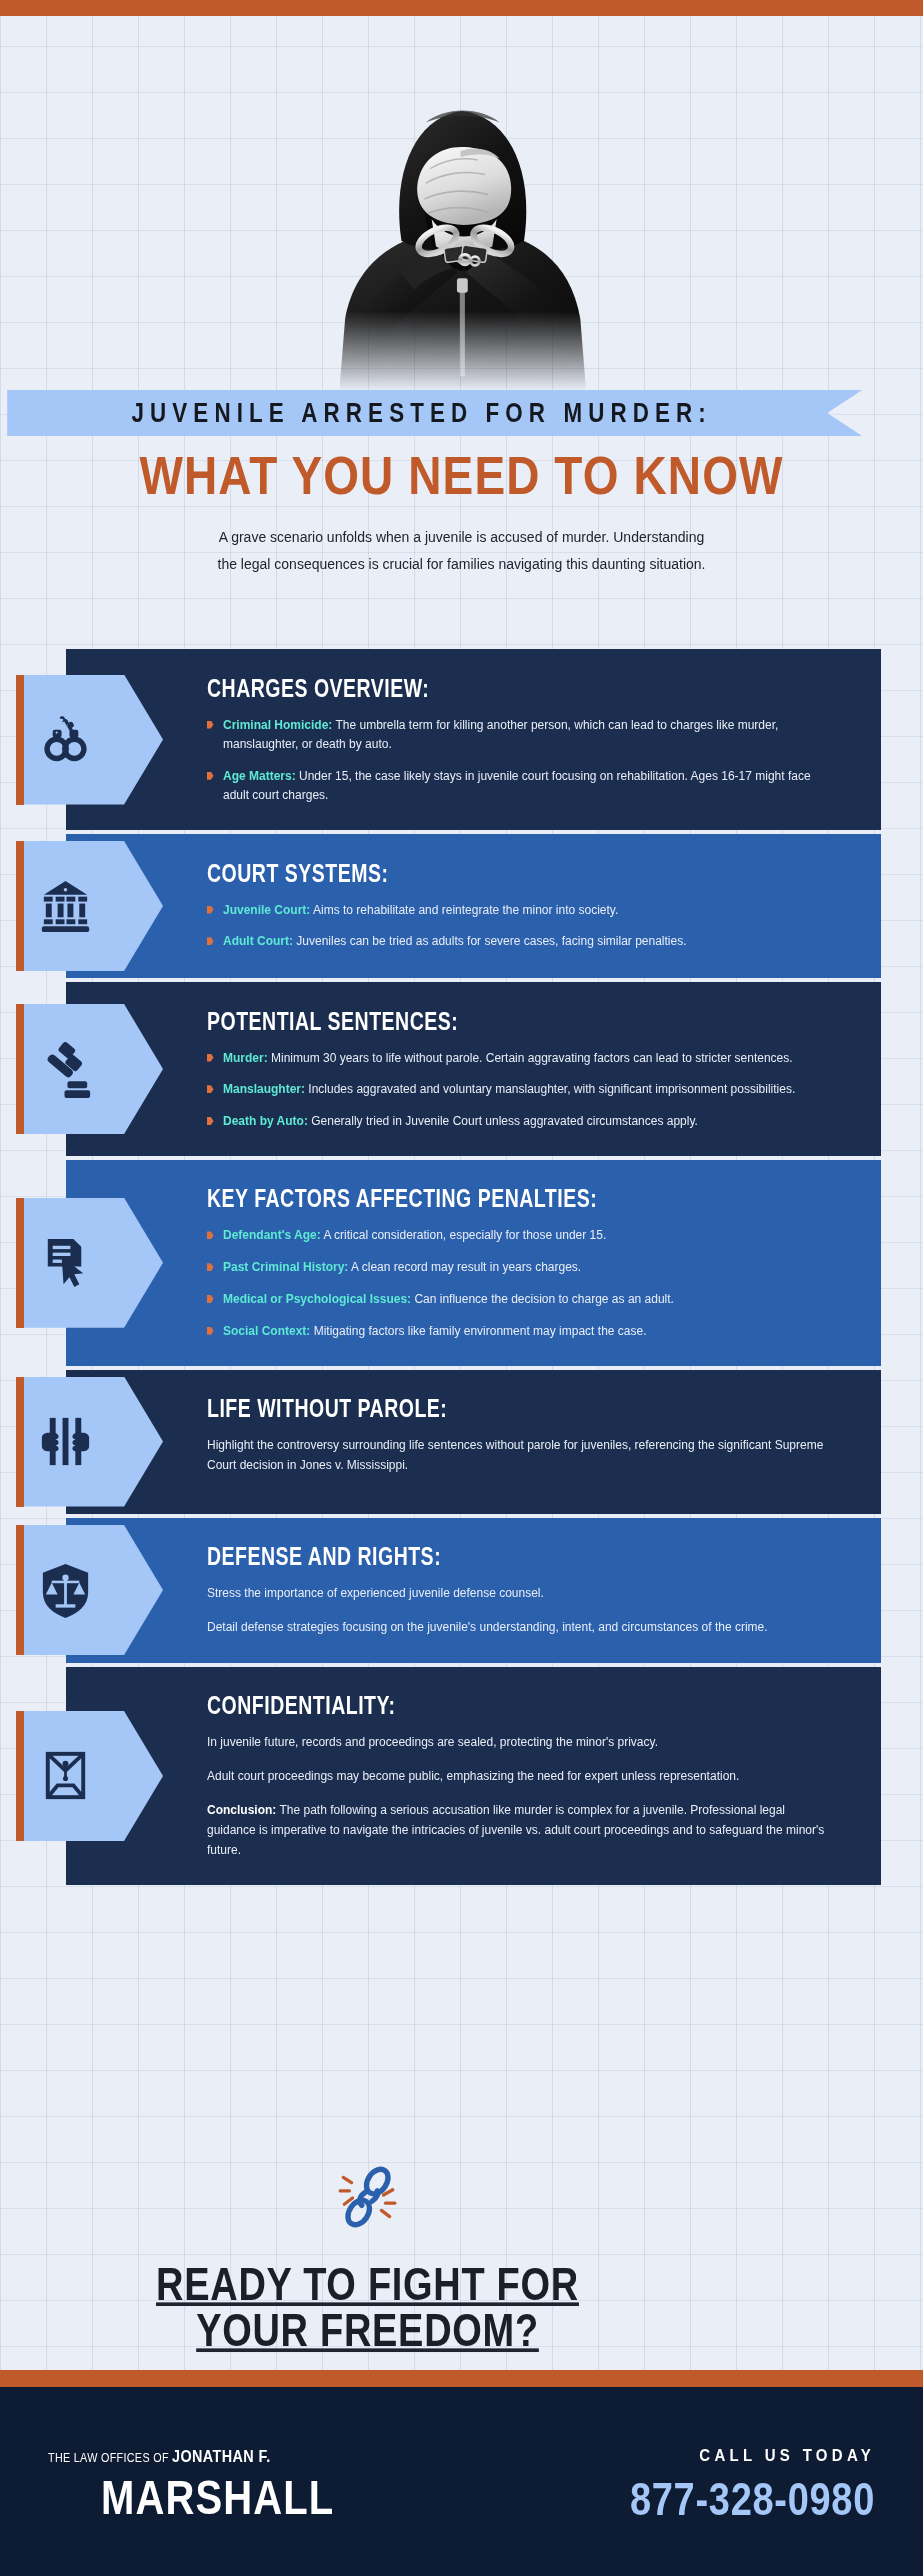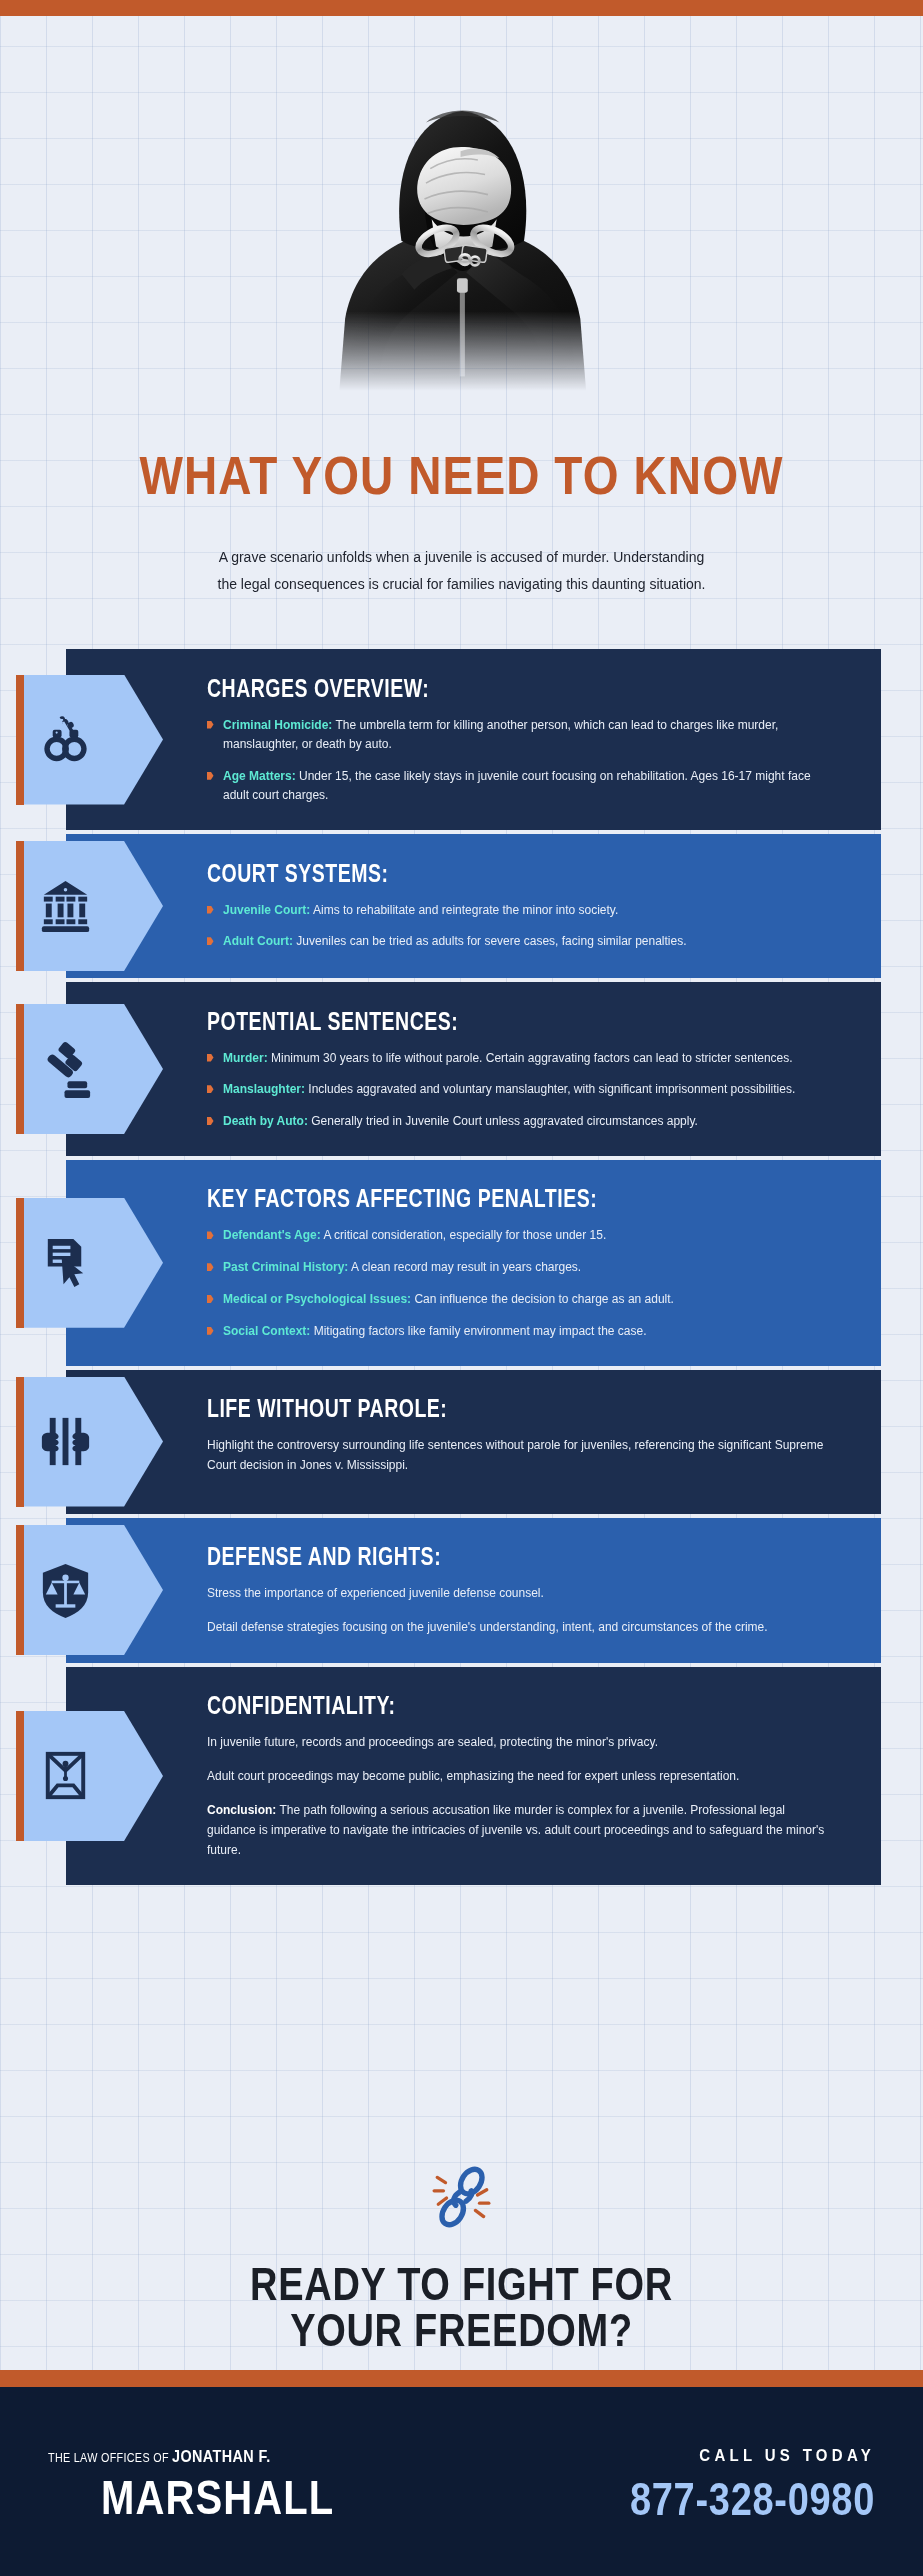--- a/index.html
+++ b/index.html
@@ -86,21 +86,21 @@
     font-weight:700;
     font-size:46px;
     letter-spacing:1.1px;
     color:var(--orange);
     transform:scaleY(1.18);
     transform-origin:top center;
   }
 
   .intro{
     position:absolute;
-    top:544px; left:50%;
+    top:524px; left:50%;
     transform:translateX(-50%);
     width:505px;
     text-align:center;
     font-size:14px;
     line-height:1.95;
     color:#20242f;
   }
 
   
   .cards{
@@ -176,22 +176,23 @@
     line-height:1.65;
     color:#e9eef7;
     margin-bottom:14.4px;
   }
   .paras p:last-child{ margin-bottom:0; }
   .paras b{ color:#ffffff; font-weight:700; }
 
   
   .cta{
     position:absolute;
-    top:2164px; left:0; width:923px;
+    top:2164px; left:0; width:735px;
     text-align:center;
+    text-decoration:underline;
   }
   .cta-icon{ width:66px; height:66px; margin:0 auto 26px; }
   .cta-icon svg{ width:100%; height:100%; display:block; }
   .cta-line{
     font-weight:700;
     font-size:38px;
     letter-spacing:0.7px;
     color:#1b1f27;
     transform:scaleY(1.22);
     transform-origin:top center;
@@ -346,20 +347,23 @@
           <circle cx="214" cy="318" r="7" fill="none" stroke="url(#steelG)" stroke-width="4.5"></circle>
           <circle cx="228" cy="320" r="6" fill="none" stroke="url(#steelG)" stroke-width="4"></circle>
 
           <rect x="207" y="350" width="7" height="130" fill="#8e8e8e" opacity=".9"></rect>
           <rect x="203" y="344" width="15" height="20" rx="3" fill="#c9c9c9"></rect>
         </g>
       </svg>
     </div>
   </div>
 
+  <div class="ribbon">
+    <div class="ribbon-text">JUVENILE ARRESTED FOR MURDER:</div>
+  </div>
 
   <div class="headline">WHAT YOU NEED TO KNOW</div>
 
   <div class="intro">A grave scenario unfolds when a juvenile is accused of murder. Understanding the legal consequences is crucial for families navigating this daunting situation.</div>
 
   <div class="cards">
 
     <div class="card navy">
       <div class="card-tick"></div>
       <div class="card-badge">

